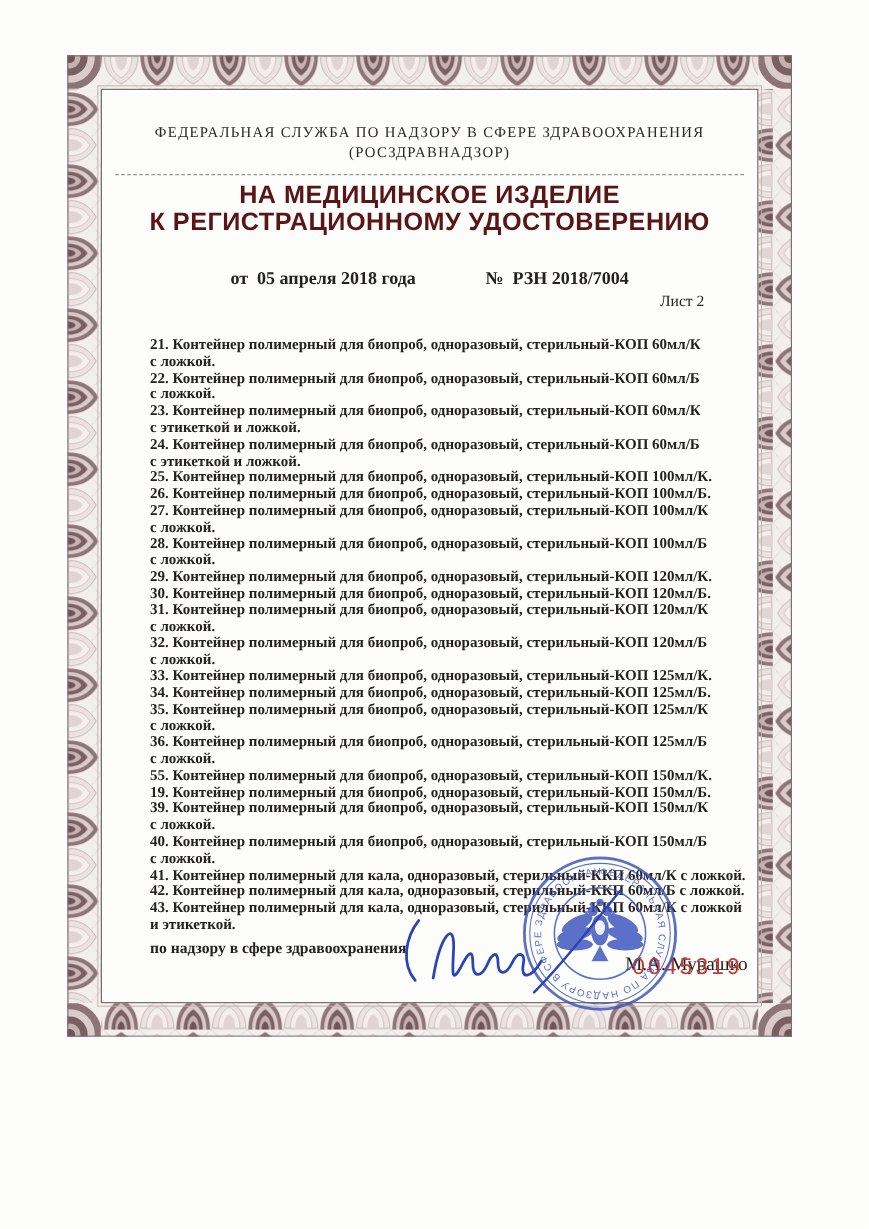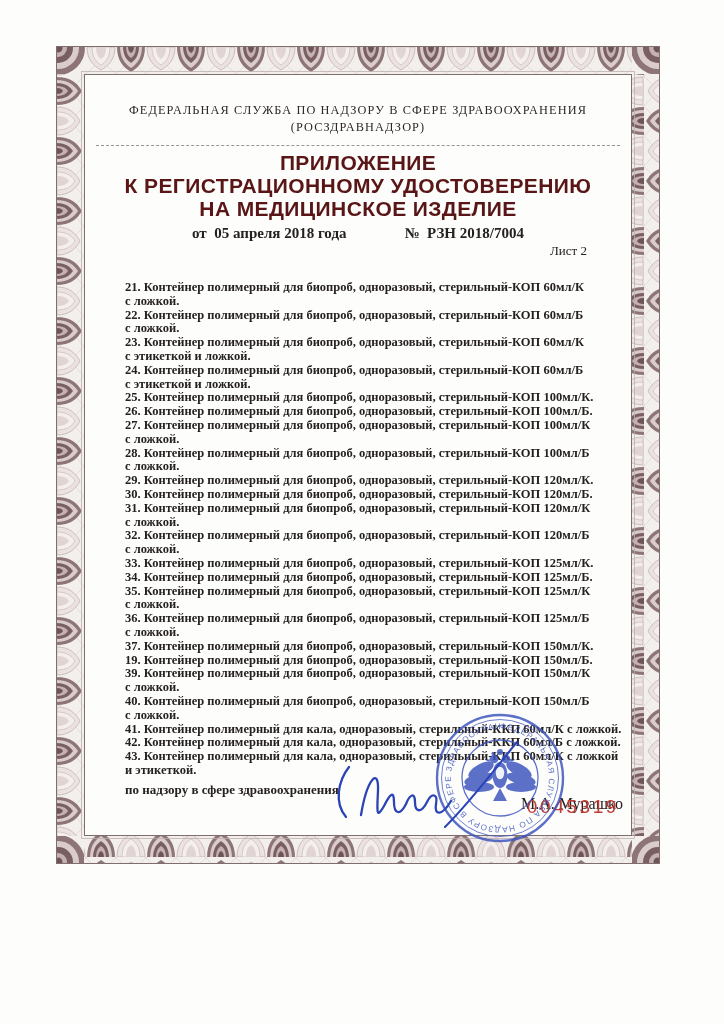--- a/index.html
+++ b/index.html
@@ -104,23 +104,22 @@
   <div class="content">
 
     <div class="org-block">
       <div>ФЕДЕРАЛЬНАЯ СЛУЖБА ПО НАДЗОРУ В СФЕРЕ ЗДРАВООХРАНЕНИЯ</div>
       <div>(РОСЗДРАВНАДЗОР)</div>
     </div>
 
     <div class="divider"></div>
 
     <div class="doc-title">
-      <div>ПРИЛОЖЕНИЕ</div>
+      <div>НА МЕДИЦИНСКОЕ ИЗДЕЛИЕ</div>
       <div>К РЕГИСТРАЦИОННОМУ УДОСТОВЕРЕНИЮ</div>
-      <div>НА МЕДИЦИНСКОЕ ИЗДЕЛИЕ</div>
     </div>
 
     <div class="date-row">
       <span>от  05 апреля 2018 года</span>
       <span>№  РЗН 2018/7004</span>
     </div>
 
     <div class="sheet">Лист  2</div>
 
     <div class="list">
@@ -176,21 +175,21 @@
         </div>
         <div>
           <div class="iline">35. Контейнер полимерный для биопроб, одноразовый, стерильный-КОП 125мл/К</div>
           <div class="iline">с ложкой.</div>
         </div>
         <div>
           <div class="iline">36. Контейнер полимерный для биопроб, одноразовый, стерильный-КОП 125мл/Б</div>
           <div class="iline">с ложкой.</div>
         </div>
         <div>
-          <div class="iline">37. Контейнер полимерный для биопроб, одноразовый, стерильный-КОП 150мл/К.</div>
+          <div class="iline">55. Контейнер полимерный для биопроб, одноразовый, стерильный-КОП 150мл/К.</div>
         </div>
         <div>
           <div class="iline">19. Контейнер полимерный для биопроб, одноразовый, стерильный-КОП 150мл/Б.</div>
         </div>
         <div>
           <div class="iline">39. Контейнер полимерный для биопроб, одноразовый, стерильный-КОП 150мл/К</div>
           <div class="iline">с ложкой.</div>
         </div>
         <div>
           <div class="iline">40. Контейнер полимерный для биопроб, одноразовый, стерильный-КОП 150мл/Б</div>

